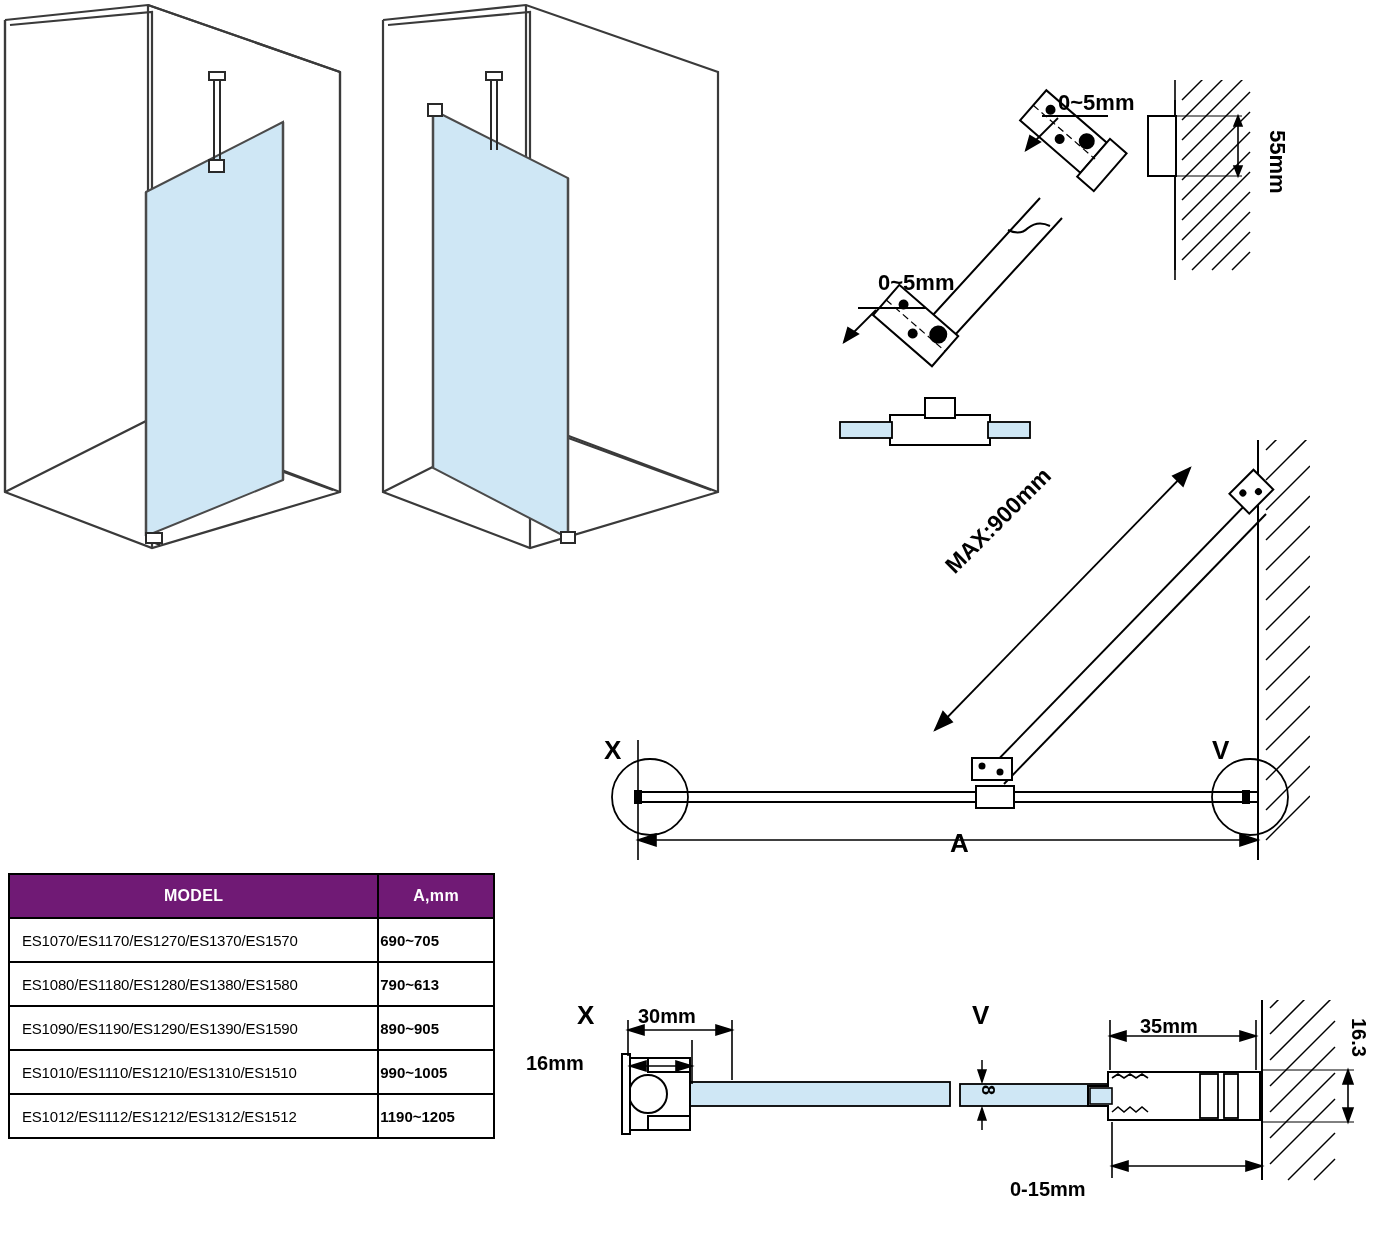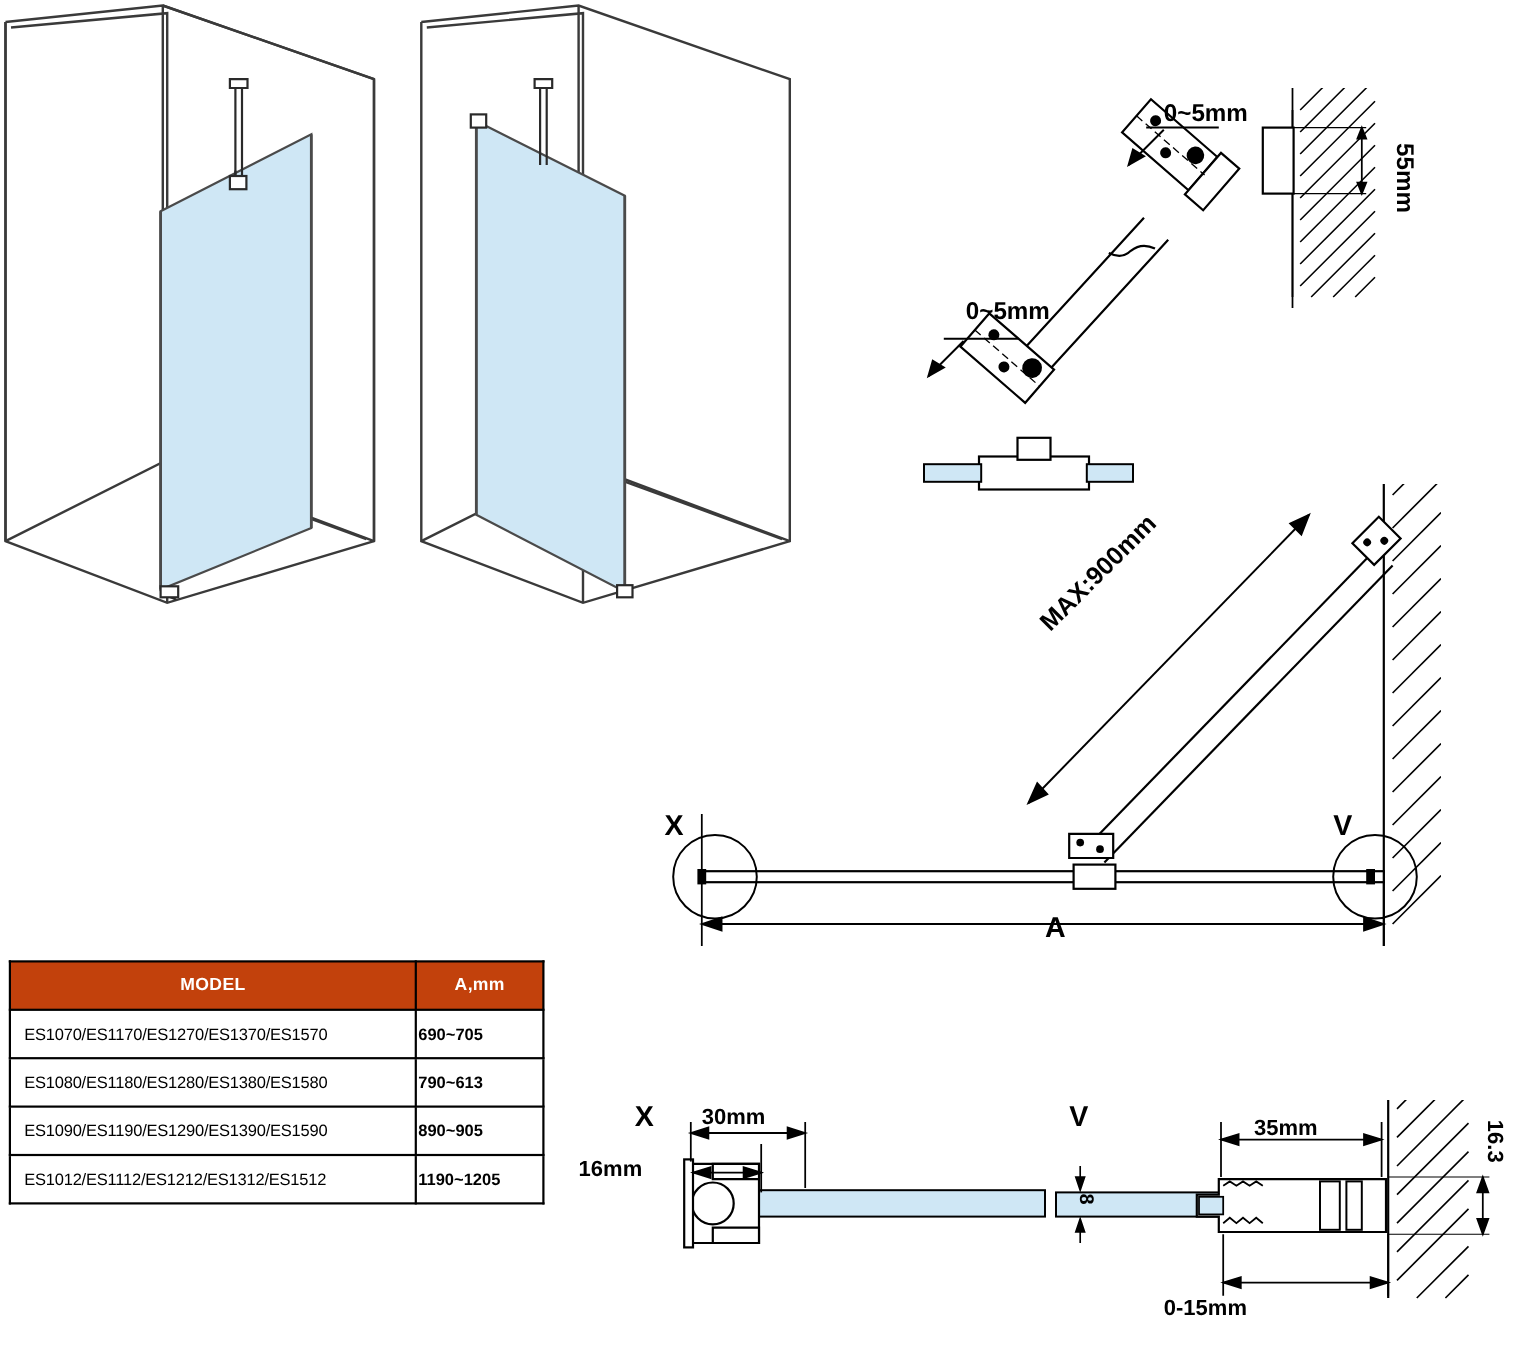--- a/index.html
+++ b/index.html
@@ -4,21 +4,21 @@
 <style>
   html,body{margin:0;padding:0;background:#ffffff;}
   body{width:1385px;height:1233px;position:relative;font-family:"Liberation Sans",sans-serif;overflow:hidden;}
   .stage{position:relative;width:1385px;height:933px;}
   svg{display:block;}
   .abs{position:absolute;}
 
   
   .spec-table{position:absolute;left:8px;top:873px;width:487px;border-collapse:collapse;}
   .spec-table td,.spec-table th{border:2px solid #000;height:40px;font-size:15px;color:#000;}
-  .spec-table thead th{background:#c2410c;color:#fff;font-weight:bold;font-size:16px;letter-spacing:.3px;}
+  .spec-table thead th{background:#701a75;color:#fff;font-weight:bold;font-size:16px;letter-spacing:.3px;}
   .spec-table td.model{padding-left:12px;text-align:left;white-space:nowrap;letter-spacing:-.2px;}
   .spec-table td.aval{text-align:left;font-weight:bold;font-size:15px;}
   .spec-table th.c1{width:372px;}
   .spec-table th.c2{width:115px;margin-top:20px;}
 
   .lbl{position:absolute;font-weight:bold;color:#000;white-space:nowrap;}
   .lbl.big{font-size:22px;}
   .lbl.med{font-size:20px;}
   .lbl.xl{font-size:26px;}
   .rot90{transform:rotate(90deg);transform-origin:left top;}
@@ -313,21 +313,21 @@
       <line x1="172" y1="166" x2="322" y2="166"></line>
       <polygon points="172,166 188,161 188,171"></polygon>
       <polygon points="322,166 306,161 306,171"></polygon>
     </g>
   </svg>
 
   <div class="lbl xl" style="left:972px;top:1000px">V</div>
   <div class="lbl med" style="left:1140px;top:1015px">35mm</div>
   <div class="lbl med rot90" style="left:1370px;top:1018px">16.3</div>
   <div class="lbl med rot90" style="left:998px;top:1085px;font-size:18px">8</div>
-  <div class="lbl med" style="left:1058px;top:1178px">0-15mm</div>
+  <div class="lbl med" style="left:1010px;top:1178px">0-15mm</div>
 
   <table class="spec-table">
     <thead>
       <tr>
         <th class="c1">MODEL</th>
         <th class="c2">A,mm</th>
       </tr>
     </thead>
     <tbody>
       <tr>
@@ -336,19 +336,23 @@
       </tr>
       <tr>
         <td class="model">ES1080/ES1180/ES1280/ES1380/ES1580</td>
         <td class="aval">790~613</td>
       </tr>
       <tr>
         <td class="model">ES1090/ES1190/ES1290/ES1390/ES1590</td>
         <td class="aval">890~905</td>
       </tr>
       <tr>
+        <td class="model">ES1010/ES1110/ES1210/ES1310/ES1510</td>
+        <td class="aval">990~1005</td>
+      </tr>
+      <tr>
         <td class="model">ES1012/ES1112/ES1212/ES1312/ES1512</td>
         <td class="aval">1190~1205</td>
       </tr>
     </tbody>
   </table>
 
 </div>
 
 </body></html>

